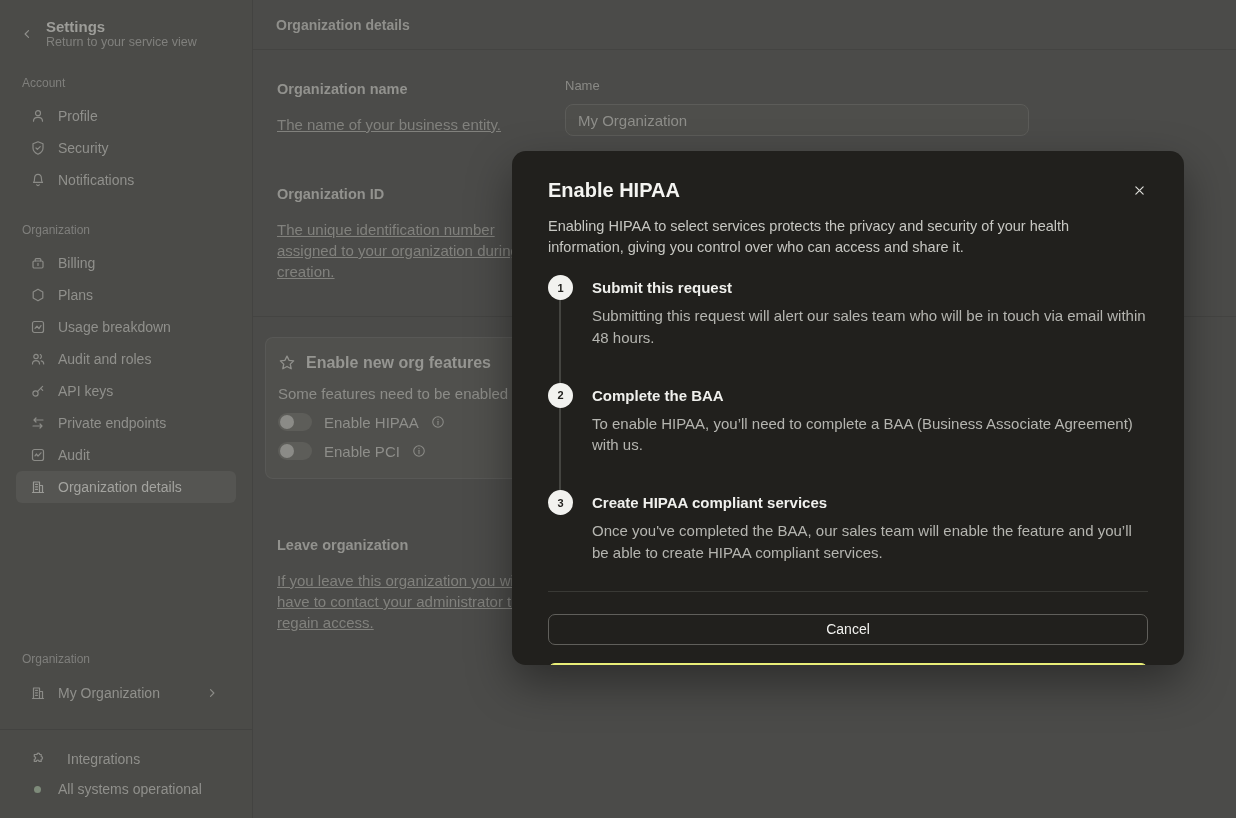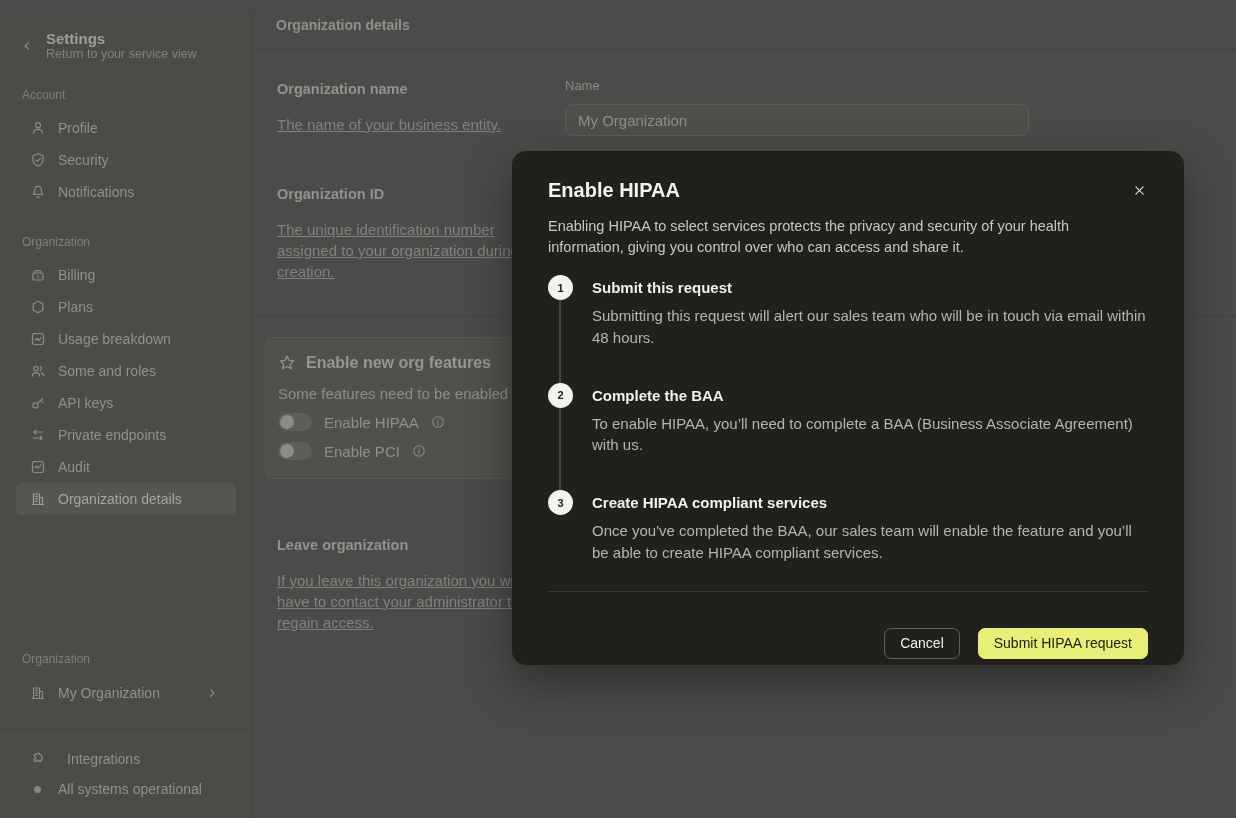--- a/index.html
+++ b/index.html
@@ -6,21 +6,21 @@
   html,body { width:1236px; height:818px; overflow:hidden; }
   body {
     font-family:"Liberation Sans","DejaVu Sans",sans-serif;
     background:#4b4b49;
     position:relative;
   }
   svg { display:block; }
 
   
   .sidebar {
-    position:absolute; left:0; top:12px; bottom:0; width:253px;
+    position:absolute; left:0; top:0; bottom:0; width:253px;
     background:#4b4b48; border-right:1px solid #434341;
   }
   .sb-header { position:relative; padding:18px 16px 0 46px; }
   .back-chevron { position:absolute; left:21px; top:28px; color:#8f8f8b; cursor:pointer; }
   .sb-title { font-size:15px; font-weight:bold; color:#9d9d99; }
   .sb-subtitle { font-size:12.5px; color:#80807d; }
   .sb-section-label { padding-left:22px; font-size:12px; color:#7f7f7c; margin-top:27px; margin-bottom:10px; }
   .sb-item {
     display:flex; align-items:center; gap:12px; height:32px;
     margin:0 16px; padding-left:14px; border-radius:6px;
@@ -91,21 +91,21 @@
   .step { display:grid; grid-template-columns:26px 1fr; column-gap:18px; margin-bottom:34px; }
   .step:last-child { margin-bottom:0; }
   .step-num {
     width:25px; height:25px; border-radius:50%; background:#f2f2ef; color:#22211e;
     font-size:11px; font-weight:bold; display:flex; align-items:center; justify-content:center;
     position:relative; z-index:1;
   }
   .step-title { font-size:15px; font-weight:bold; color:#f0f0ed; padding-top:4px; }
   .step-desc { margin-top:9px; font-size:15px; line-height:1.45; color:#b5b5b0; max-width:556px; }
   .modal-divider { border:none; border-top:1px solid #393935; margin-top:27px; }
-  .modal-footer { display:flex; justify-content:flex-end; gap:18px; margin-top:36px; }
+  .modal-footer { display:flex; justify-content:flex-end; gap:18px; margin-top:22px;flex-direction:column; }
   .btn {
     height:31px; padding:0 15px; border-radius:7px; font-size:14px;
     font-family:"Liberation Sans","DejaVu Sans",sans-serif; cursor:pointer;
   }
   .btn-cancel { background:transparent; border:1px solid #605f5b; color:#f1f1ee; }
   .btn-submit { background:#e9ee78; border:1px solid #e9ee78; color:#22221b; }
 </style>
 </head>
 <body>
 
@@ -181,21 +181,21 @@
   </div>
   <div class="sb-item">
     <span class="sb-icon">
       <svg width="16" height="16" viewBox="0 0 16 16" fill="none" stroke="currentColor" stroke-width="1.2" stroke-linecap="round" stroke-linejoin="round">
           <circle cx="6" cy="5.5" r="2.2"></circle>
           <path d="M2.5 13 C2.5 10.8 4.1 9.6 6 9.6 C7.9 9.6 9.5 10.8 9.5 13"></path>
           <path d="M10.3 3.6 a2.2 2.2 0 0 1 0 3.8"></path>
           <path d="M11.2 9.8 C12.7 10.1 13.7 11.3 13.7 13"></path>
         </svg>
     </span>
-    <span class="sb-label">Some and roles</span>
+    <span class="sb-label">Audit and roles</span>
   </div>
   <div class="sb-item">
     <span class="sb-icon">
       <svg width="16" height="16" viewBox="0 0 16 16" fill="none" stroke="currentColor" stroke-width="1.2" stroke-linecap="round" stroke-linejoin="round">
           <circle cx="5.5" cy="10.5" r="2.6"></circle>
           <path d="M7.4 8.6 L12.6 3.4"></path>
           <path d="M10.7 5.3 L12.7 7.3"></path>
         </svg>
     </span>
     <span class="sb-label">API keys</span>

